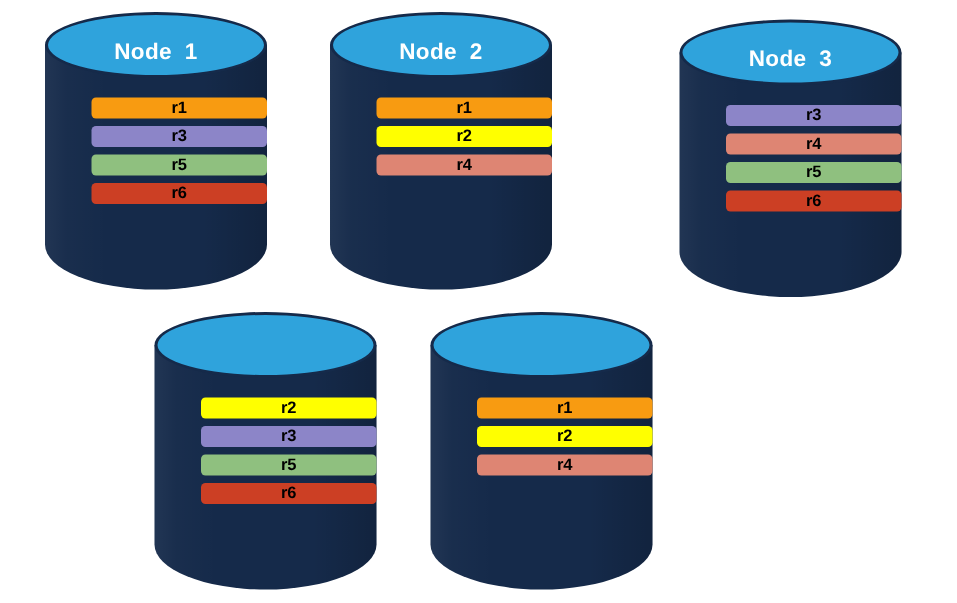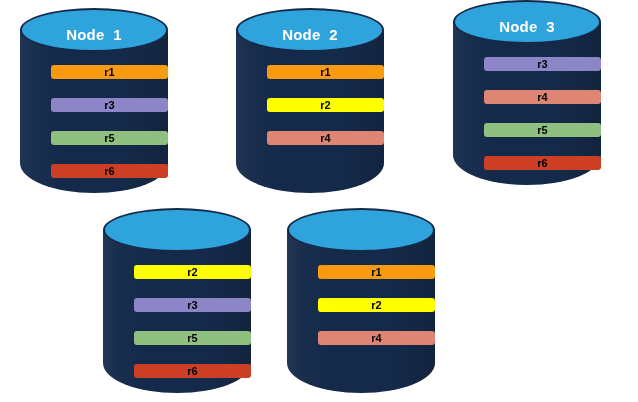--- a/index.html
+++ b/index.html
@@ -89,57 +89,57 @@
   .bars {
     position: absolute;
     left: 31px;
     top: 57px;
     width: 117px;
   }
 
   .bar {
     position: relative;
     height: 14px;
-    margin-bottom: 19px;
+    margin-bottom: 5px;
     border-radius: 3px;
     display: flex;
     align-items: center;
     justify-content: center;
     color: #000000;
     font-size: 11px;
     font-weight: bold;
     line-height: 1;
   }
 </style>
 </head>
 <body>
 
 <div id="canvas">
-    <div class="node" style="left: 20px; top: 8px;">
+    <div class="node" style="left: 30px; top: 8px;">
       <div class="cyl-body"></div>
       <div class="cyl-top"></div>
       <div class="cyl-top-label">Node  1</div>
       <div class="bars">
         <div class="bar" style="background: rgb(248, 155, 17);">r1</div>
         <div class="bar" style="background: rgb(140, 133, 200);">r3</div>
         <div class="bar" style="background: rgb(143, 192, 127);">r5</div>
         <div class="bar" style="background: rgb(204, 63, 36);">r6</div>
       </div>
     </div>
-    <div class="node" style="left: 236px; top: 8px;">
+    <div class="node" style="left: 220px; top: 8px;">
       <div class="cyl-body"></div>
       <div class="cyl-top"></div>
       <div class="cyl-top-label">Node  2</div>
       <div class="bars">
         <div class="bar" style="background: rgb(248, 155, 17);">r1</div>
         <div class="bar" style="background: rgb(255, 255, 0);">r2</div>
         <div class="bar" style="background: rgb(222, 133, 115);">r4</div>
       </div>
     </div>
-    <div class="node" style="left: 453px; top: 0;">
+    <div class="node" style="left: 453px; top: 13px;">
       <div class="cyl-body"></div>
       <div class="cyl-top"></div>
       <div class="cyl-top-label">Node  3</div>
       <div class="bars">
         <div class="bar" style="background: rgb(140, 133, 200);">r3</div>
         <div class="bar" style="background: rgb(222, 133, 115);">r4</div>
         <div class="bar" style="background: rgb(143, 192, 127);">r5</div>
         <div class="bar" style="background: rgb(204, 63, 36);">r6</div>
       </div>
     </div>

